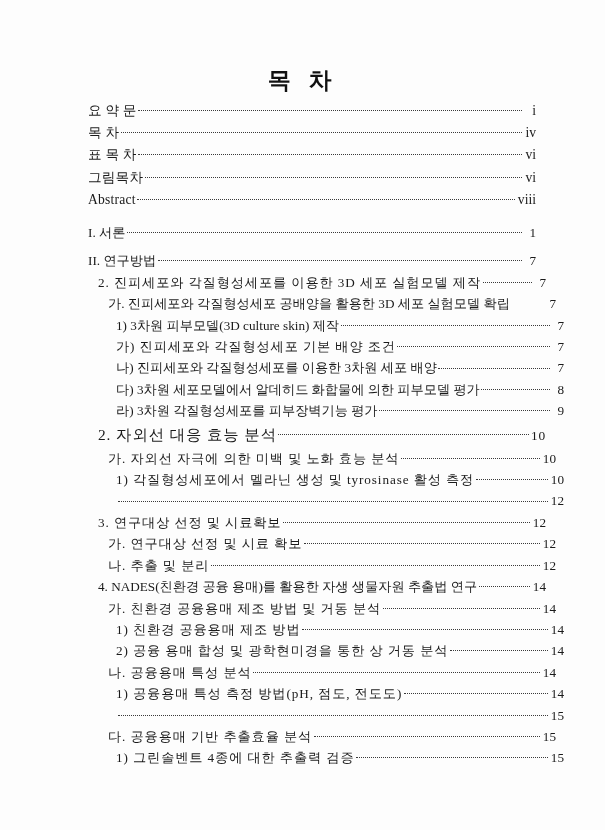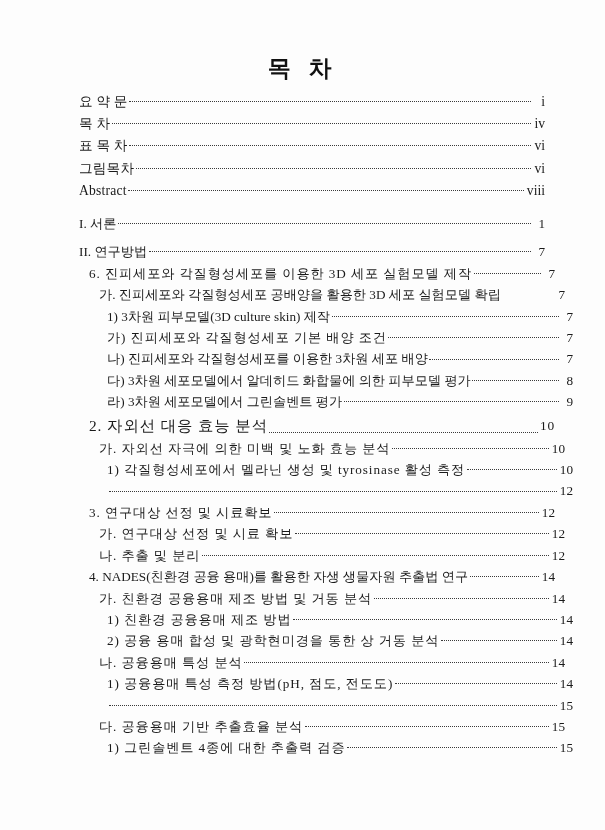--- a/index.html
+++ b/index.html
@@ -15,39 +15,39 @@
     color: #1a1a1a;
     position: relative;
     overflow: hidden;
     -webkit-font-smoothing: antialiased;
   }
   .page {
     position: relative;
     width: 605px;
     height: 830px;
     box-sizing: border-box;
-    padding: 0;
+    padding: 12px;
   }
 
   
   .toc-title {
     text-align: center;
     font-size: 23px;
     font-weight: bold;
     letter-spacing: 6px;
     margin: 0;
     padding-top: 55px;
     padding-bottom: 0;
     line-height: 1.2;
     color: #111;
   }
 
   
   .toc-list {
-    margin: 3px;
+    margin: 12px;
     padding: 0;
     list-style: none;
     position: absolute;
     left: 76px;
     right: 57px;
     top: 88px;
   }
 
   .toc-entry {
     display: flex;
@@ -107,21 +107,20 @@
   .lvl-0 { padding-left: 0px;  }
   .lvl-1 { padding-left: 10px; }
   .lvl-2 { padding-left: 20px; }
   .lvl-3 { padding-left: 28px; }
 
   
   .big {
     font-size: 15.4px;
     line-height: 25px;
     letter-spacing: 0.8px;
-    align-items: flex-end;
   }
   .big .pageno { font-size: 13.4px; }
 
   
   .spaced  { letter-spacing: 0.9px; }
 
   
   .footer {
     position: absolute;
     left: 0;
@@ -175,21 +174,21 @@
           <span class="leader"></span>
           <span class="pageno">1</span>
         </div>
         <div class="gap-sec"></div>
         <div class="toc-entry lvl-0">
           <span class="label">II. 연구방법</span>
           <span class="leader"></span>
           <span class="pageno">7</span>
         </div>
         <div class="toc-entry lvl-1">
-          <span class="label spaced">6. 진피세포와 각질형성세포를 이용한 3D 세포 실험모델 제작</span>
+          <span class="label spaced">2. 진피세포와 각질형성세포를 이용한 3D 세포 실험모델 제작</span>
           <span class="leader"></span>
           <span class="pageno">7</span>
         </div>
         <div class="toc-entry lvl-2 noleader">
           <span class="label">가. 진피세포와 각질형성세포 공배양을 활용한 3D 세포 실험모델 확립</span>
           <span class="pageno">7</span>
         </div>
         <div class="toc-entry lvl-3">
           <span class="label">1) 3차원 피부모델(3D culture skin) 제작</span>
           <span class="leader"></span>
@@ -204,21 +203,21 @@
           <span class="label">나) 진피세포와 각질형성세포를 이용한 3차원 세포 배양</span>
           <span class="leader"></span>
           <span class="pageno">7</span>
         </div>
         <div class="toc-entry lvl-3">
           <span class="label">다)  3차원 세포모델에서 알데히드 화합물에 의한 피부모델 평가</span>
           <span class="leader"></span>
           <span class="pageno">8</span>
         </div>
         <div class="toc-entry lvl-3">
-          <span class="label">라)  3차원 세포모델에서 그린솔벤트 평가</span>
+          <span class="label">라)  3차원 각질형성세포를 피부장벽기능 평가</span>
           <span class="leader"></span>
           <span class="pageno">9</span>
         </div>
         <div class="toc-entry lvl-1 big">
           <span class="label spaced">2. 자외선 대응 효능 분석</span>
           <span class="leader"></span>
           <span class="pageno">10</span>
         </div>
         <div class="toc-entry lvl-2">
           <span class="label spaced">가. 자외선 자극에 의한 미백 및 노화 효능 분석</span>

